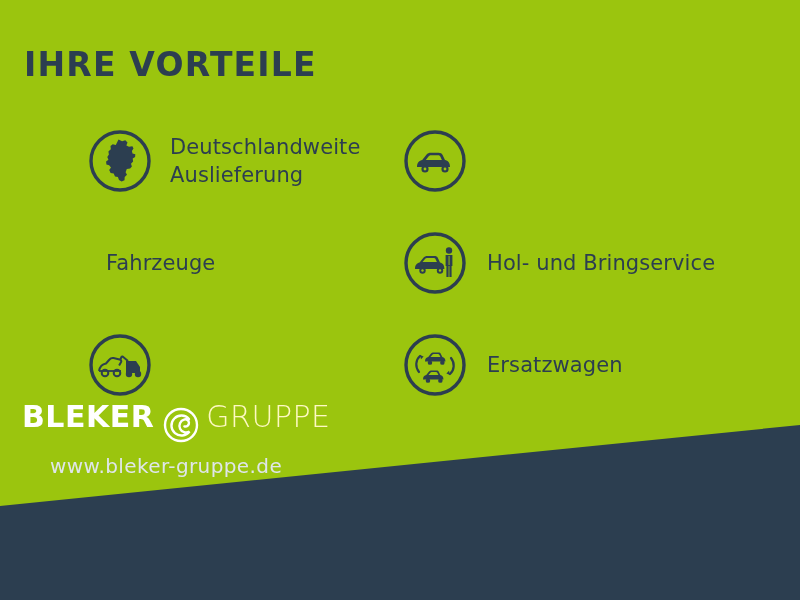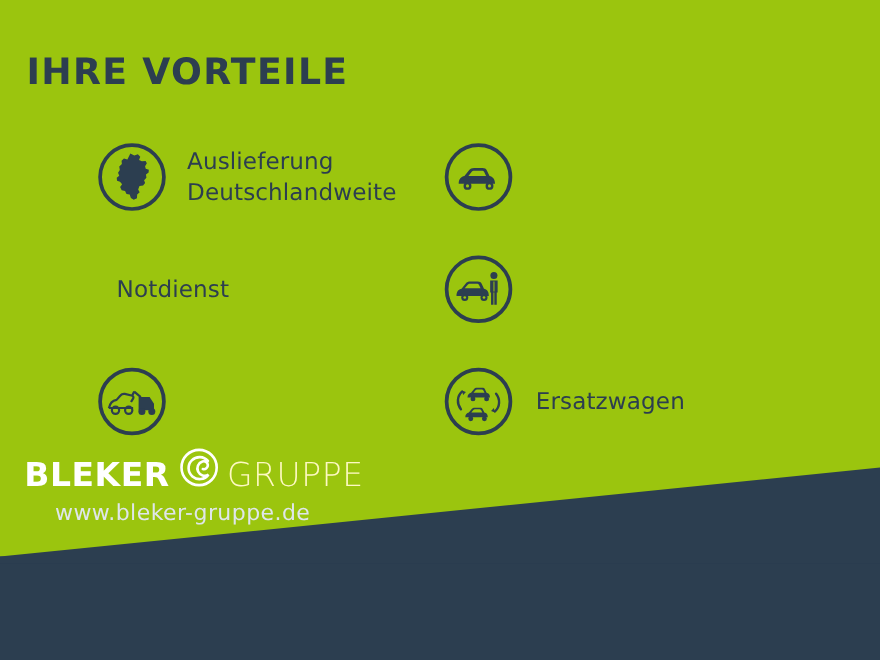--- a/index.html
+++ b/index.html
@@ -85,21 +85,21 @@
     left: 0;
     bottom: 0;
     width: 800px;
     height: 120px;
   }
   .logo {
     position: absolute;
     left: 22px;
     top: 10px;
     display: flex;
-    align-items: flex-end;
+    align-items: flex-start;
   }
   .logo-word-1 {
     font-size: 30px;
     font-weight: bold;
     color: #ffffff;
     letter-spacing: 0.5px;
     line-height: 1;
   }
   .logo-mark {
     margin: 0 2px 0 4px;
@@ -139,28 +139,28 @@
       <div class="benefit-col col-left">
 
         <div class="benefit-item">
           <div class="benefit-icon">
             <svg viewBox="0 0 64 64" xmlns="http://www.w3.org/2000/svg">
               <circle cx="32" cy="32" r="29" fill="none" stroke="#2c3e50" stroke-width="3.4"></circle>
               <path fill="#2c3e50" d="M30.5 10.5 l3.6 1.8 l3.2 -1.1 l2.2 2.4 l-1.1 2.9 l2.6 1.2 l3.4 -0.4 l1.1 2.1 l-1.6 2.7 l0.6 2.3 l2.8 0.9 l-0.2 2.6 l-2.4 1.7 l0.4 2.9 l-2.1 2.3 l0.9 2.6 l-1.8 2.2 l-3.3 0.5 l-1.2 3.1 l1.4 2.6 l-2.3 2.1 l-0.2 3.3 l-2.9 1.4 l-2.6 -1.5 l-1.1 -3.2 l-2.9 -0.5 l-1.3 -2.8 l-3.1 -0.7 l-1.4 -2.9 l1.8 -2.5 l-1.9 -2.2 l-2.7 -0.9 l-0.3 -2.8 l2.3 -1.9 l-1.1 -2.7 l1.6 -2.5 l-0.5 -3.1 l2.4 -2.2 l-0.3 -3.1 l2.2 -1.9 l3.1 0.9 z"></path>
             </svg>
           </div>
           <div class="benefit-label">
+            <div>Deutschlandweite</div>
             <div>Auslieferung</div>
-            <div>Deutschlandweite</div>
-          </div>
-        </div>
-
-        <div class="benefit-item">
-          <div class="benefit-label">
-            <div>Notdienst</div>
+          </div>
+        </div>
+
+        <div class="benefit-item">
+          <div class="benefit-label">
+            <div>Fahrzeuge</div>
           </div>
         </div>
 
         <div class="benefit-item">
           <div class="benefit-icon">
             <svg viewBox="0 0 64 64" xmlns="http://www.w3.org/2000/svg">
               <circle cx="32" cy="32" r="29" fill="none" stroke="#2c3e50" stroke-width="3.4"></circle>
               <path fill="#2c3e50" d="M40 28 h8 l4 6 v6 h-14 v-12 z"></path>
               <path fill="none" stroke="#2c3e50" stroke-width="2" d="M40 28 l-6 -5 M34 23 l-2 4"></path>
               <path fill="none" stroke="#2c3e50" stroke-width="2" d="M11 38 c1 -5 4 -7 7 -7.5 l3.5 -4 c1 -1.2 2.4 -1.6 4 -1.4 l6 1.4 c1.6 0.4 2.2 1.6 1.6 2.6 l-2 3.4"></path>
@@ -201,20 +201,23 @@
               <path fill="#9bc50e" d="M22 28 c0.6 -0.8 1.4 -1.1 2.5 -1.1 h5.9 c1.1 0 1.7 0.3 2.1 1.1 l1.4 3 h-14.4 z"></path>
               <circle cx="19.5" cy="39.5" r="3.2" fill="#2c3e50"></circle>
               <circle cx="37" cy="39.5" r="3.2" fill="#2c3e50"></circle>
               <circle cx="19.5" cy="39.5" r="1.2" fill="#9bc50e"></circle>
               <circle cx="37" cy="39.5" r="1.2" fill="#9bc50e"></circle>
               <circle cx="46" cy="19.5" r="3.2" fill="#2c3e50"></circle>
               <path fill="#2c3e50" d="M42.6 24 h6.8 v11 h-6.8 z"></path>
               <path fill="#2c3e50" d="M43.4 34 h2.2 v12 h-2.2 z M46.4 34 h2.2 v12 h-2.2 z"></path>
               <path fill="#9bc50e" d="M45.6 25 h0.9 v9 h-0.9 z"></path>
             </svg>
+          </div>
+          <div class="benefit-label">
+            <div>Hol- und Bringservice</div>
           </div>
         </div>
 
         <div class="benefit-item">
           <div class="benefit-icon">
             <svg viewBox="0 0 64 64" xmlns="http://www.w3.org/2000/svg">
               <circle cx="32" cy="32" r="29" fill="none" stroke="#2c3e50" stroke-width="3.4"></circle>
               <g transform="translate(22,16) scale(0.62)">
                 <path fill="#2c3e50" d="M0 20 c0 -4.5 2.4 -6.4 5.2 -7 l4.2 -5.2 c1.1 -1.4 2.6 -2 4.6 -2 h7.6 c2 0 3.3 0.7 4 2.2 l2.4 5 c2.8 0.6 5 2.4 5 7 z"></path>
                 <path fill="#9bc50e" d="M11.5 9.5 c0.7 -0.9 1.6 -1.3 2.8 -1.3 h6.6 c1.2 0 1.9 0.4 2.4 1.3 l1.6 3.4 h-16.1 z"></path>

